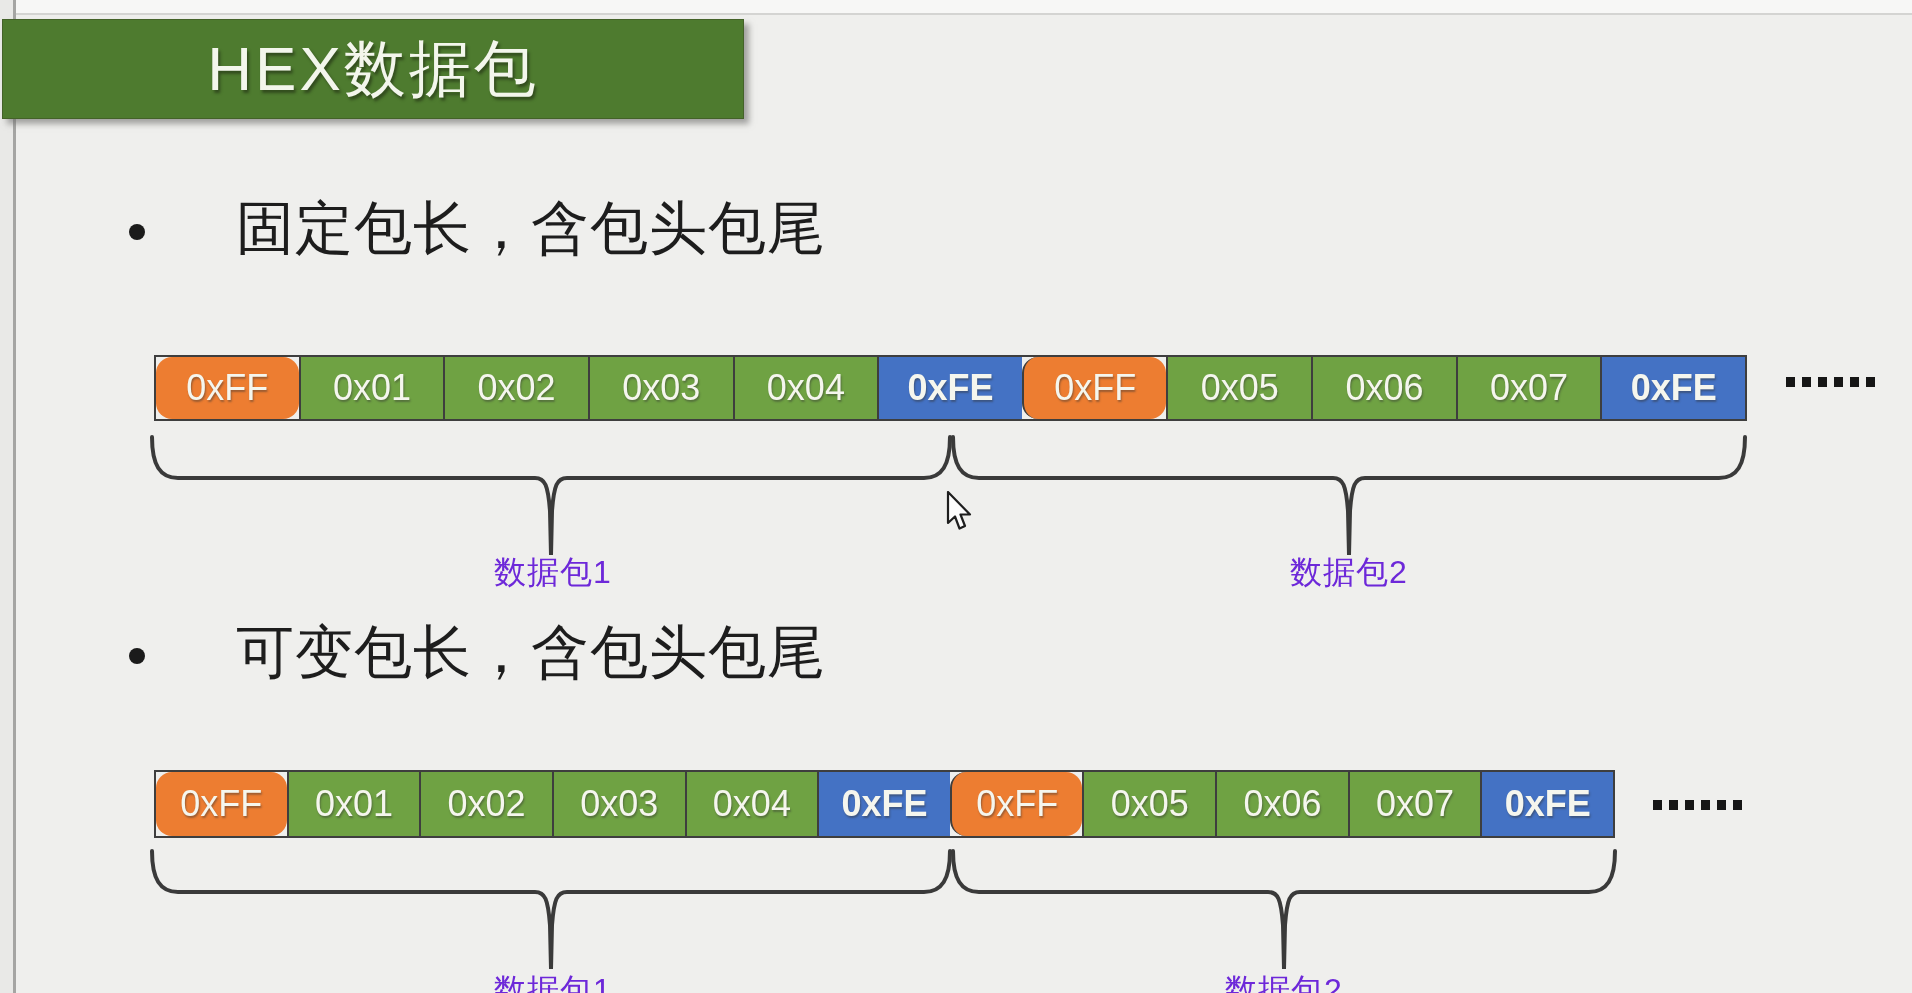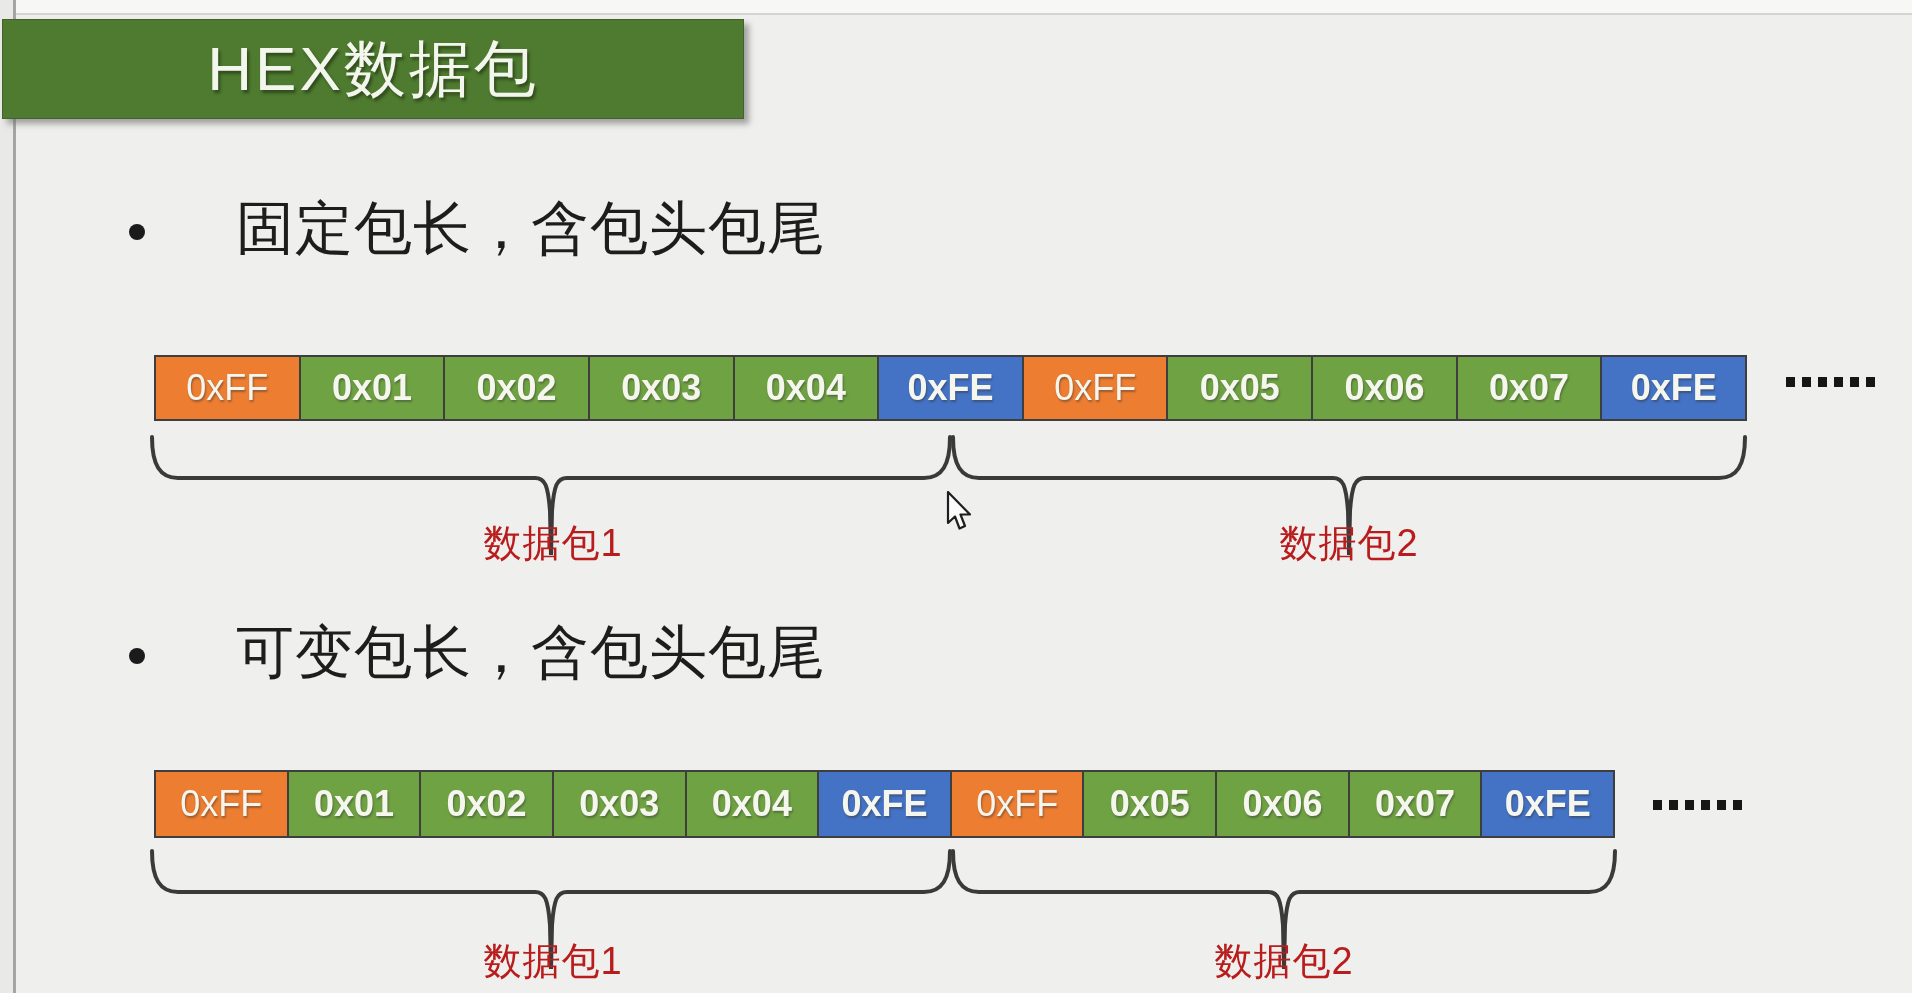--- a/index.html
+++ b/index.html
@@ -28,36 +28,36 @@
   .bullet-text{position:absolute;left:208px;color:#1D1D1D;font-size:58px;letter-spacing:1px;white-space:nowrap;margin-left:28px;}
 
   .byte-row{position:absolute;display:flex;box-sizing:border-box;border:2px solid #3E3E3E;}
   .byte-row .cell{
     flex:1;display:flex;align-items:center;justify-content:center;
     color:#F5F6EE;font-size:36px;
     text-shadow:1px 2px 2px rgba(50,50,50,.45);
     border-left:2px solid #3E3E3E;
   }
   .byte-row .cell:first-child{border-left:none;}
-  .cell[data-type="header"]{background:var(--orange,#ED7D31);}
-  .cell[data-type="data"]{background:var(--green,#6FA243);font-weight:bold;}
+  .cell[data-type="header"]{background:var(--orange,#ED7D31);border-radius:16px;}
+  .cell[data-type="data"]{background:var(--green,#6FA243);}
   .cell[data-type="tail"]{background:var(--blue,#4472C4);font-weight:bold;}
 
   .ellipsis{
     position:absolute;width:89px;height:10px;
     background:repeating-linear-gradient(to right,#161616 0 9px,transparent 9px 16px);
   }
 
   .brace{position:absolute;height:130px;}
   .brace svg{display:block;width:100%;height:100%;}
   .brace path{fill:none;stroke:#3A3A3A;stroke-width:4;stroke-linecap:round;}
 
   .brace-label{
     position:absolute;transform:translateX(-50%);
-    color:#b91c1c;font-size:38px;white-space:nowrap;letter-spacing:1px;
+    color:#6d28d9;font-size:32px;white-space:nowrap;letter-spacing:1px;margin-top:33px;
   }
 
   .cursor{position:absolute;left:946px;top:491px;width:27px;height:40px;}
 </style>
 </head>
 <body>
 
 <div class="stage" style="--bg: #EFEFED; --title-bg: #4E7B2F; --orange: #ED7D31; --green: #6FA243; --blue: #4472C4;">
 
   <div class="gutter"></div>

